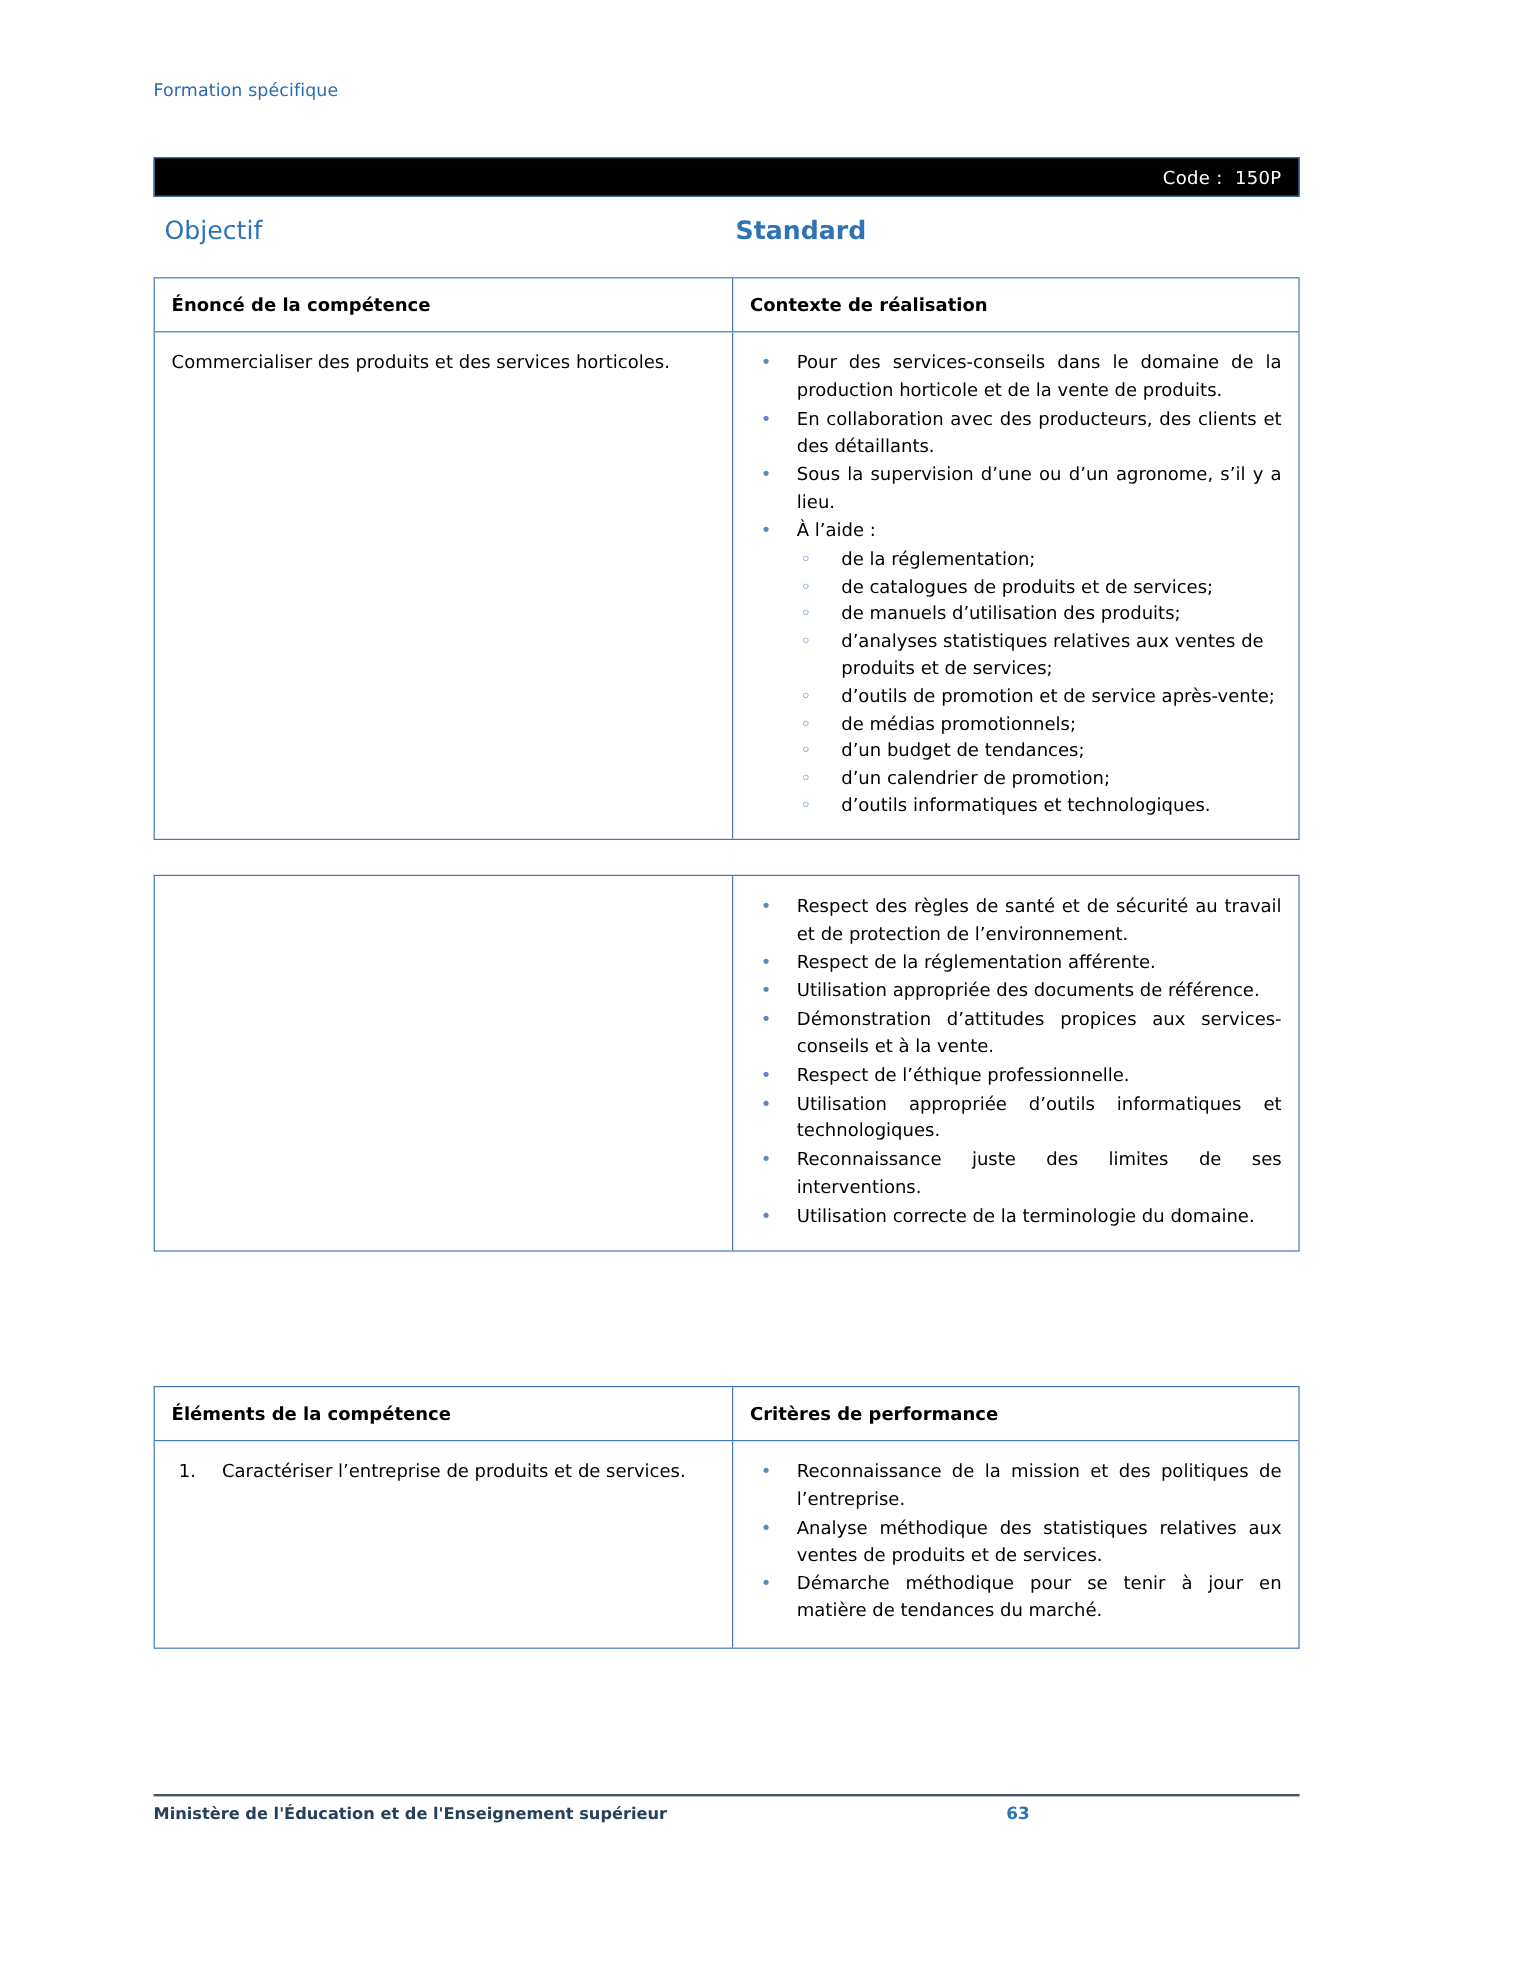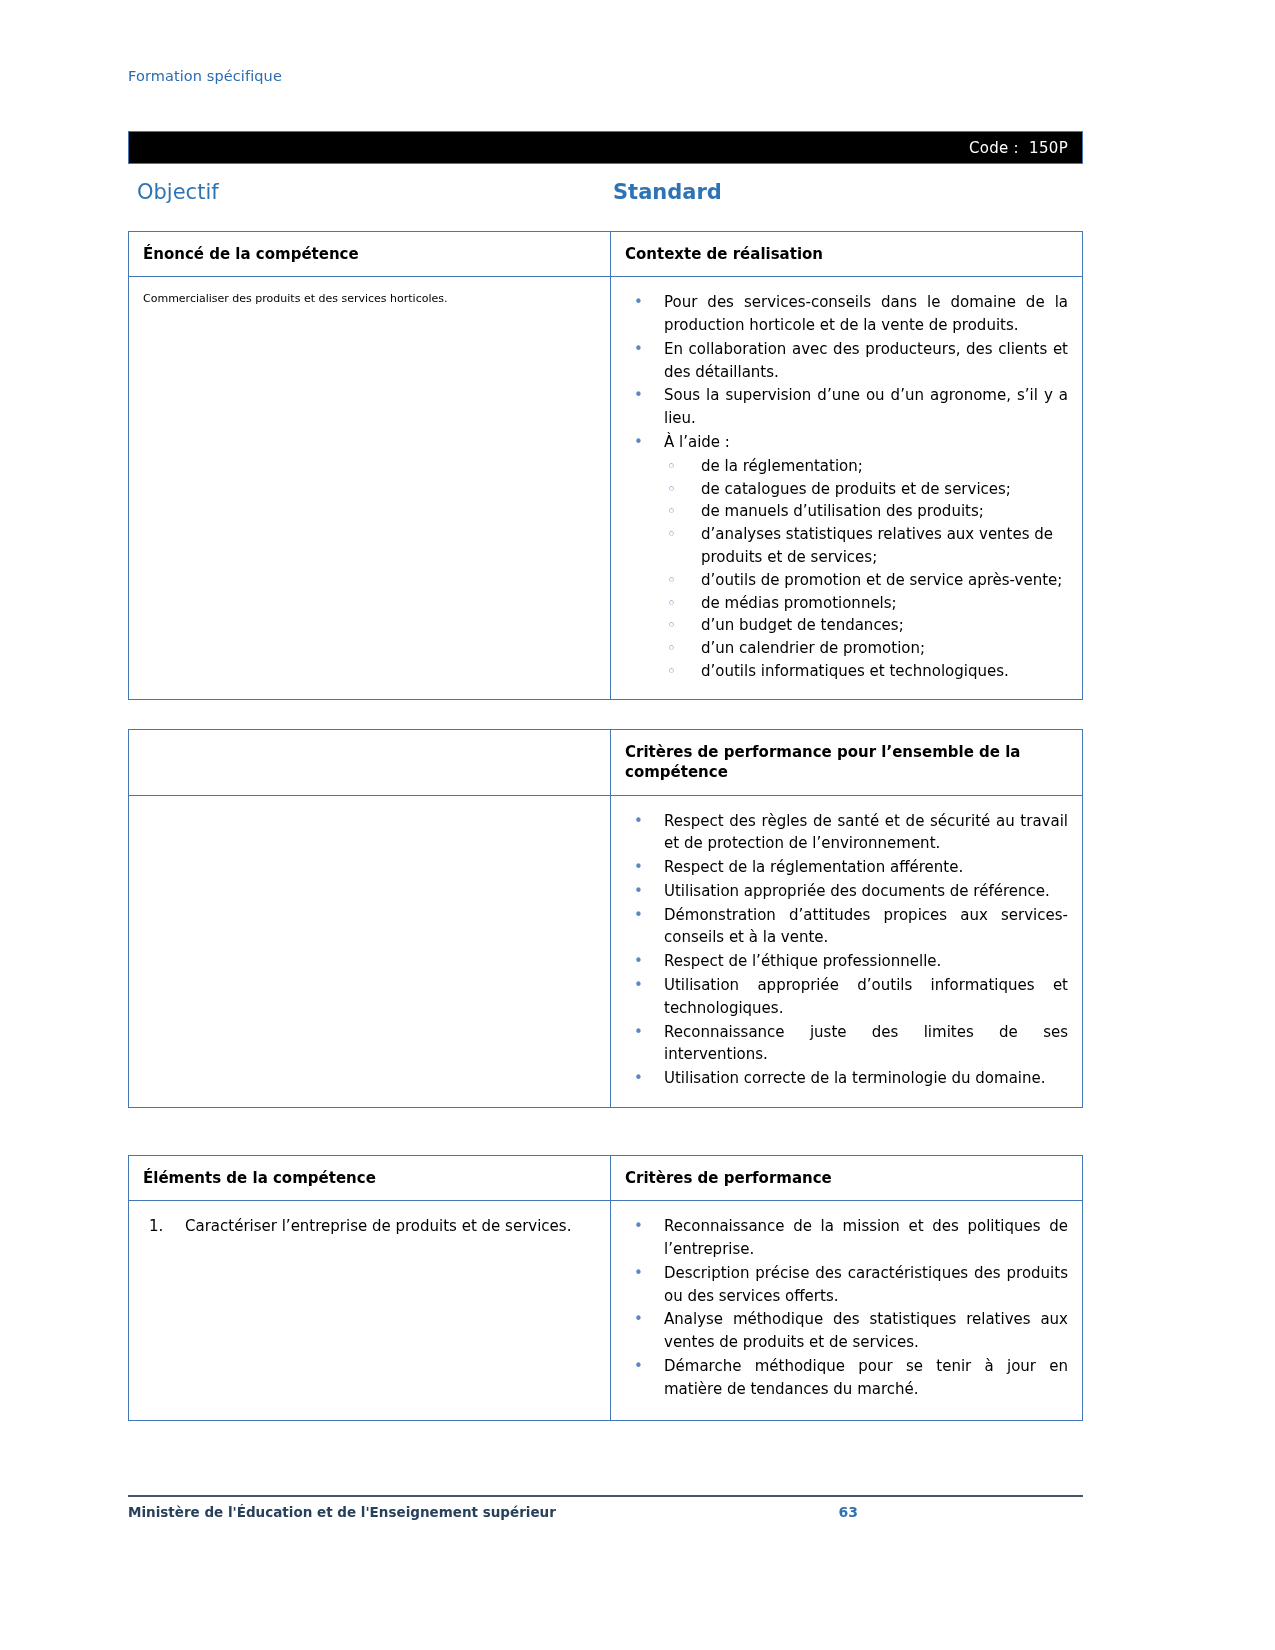--- a/index.html
+++ b/index.html
@@ -98,21 +98,21 @@
     box-sizing: border-box;
     padding: 12px 14px 12px 14px;
   }
   .hdr-text {
     font-size: 15px;
     font-weight: bold;
     color: #000;
     line-height: 1.35;
   }
   .body-text {
-    font-size: 11px;
+    font-size: 15px;
     line-height: 1.5;
     color: #000;
   }
   ul.bullets {
     list-style: none;
     margin: 0;
     padding: 0;
   }
   ul.bullets > li {
     position: relative;
@@ -241,28 +241,20 @@
           <li>de médias promotionnels;</li>
           <li>d’un budget de tendances;</li>
           <li>d’un calendrier de promotion;</li>
           <li>d’outils informatiques et technologiques.</li>
         </ul>
       </div>
     </div>
   </div>
 
   <div class="tbl" style="top:729px;">
-    <div class="row head">
-      <div class="cell-left" style="min-height:44px;">
-        <div class="hdr-text"></div>
-      </div>
-      <div class="cell-right">
-        <div class="hdr-text">Critères de performance pour l’ensemble de la compétence</div>
-      </div>
-    </div>
     <div class="row">
       <div class="spacer-cell"></div>
       <div class="cell-right" style="padding-top:14px; padding-bottom:16px;">
         <ul class="bullets">
           <li>Respect des règles de santé et de sécurité au travail et de protection de l’environnement.</li>
           <li>Respect de la réglementation afférente.</li>
           <li>Utilisation appropriée des documents de référence.</li>
           <li>Démonstration d’attitudes propices aux services-conseils et à la vente.</li>
           <li>Respect de l’éthique professionnelle.</li>
           <li>Utilisation appropriée d’outils informatiques et technologiques.</li>
@@ -285,21 +277,20 @@
     <div class="row">
       <div class="cell-left" style="padding-top:14px; padding-bottom:18px;">
         <div class="numbered">
           <span class="num">1.</span>
           <span>Caractériser l’entreprise de produits et de services.</span>
         </div>
       </div>
       <div class="cell-right" style="padding-top:14px; padding-bottom:18px;">
         <ul class="bullets">
           <li>Reconnaissance de la mission et des politiques de l’entreprise.</li>
-          <li>Description précise des caractéristiques des produits ou des services offerts.</li>
           <li>Analyse méthodique des statistiques relatives aux ventes de produits et de services.</li>
           <li>Démarche méthodique pour se tenir à jour en matière de tendances du marché.</li>
         </ul>
       </div>
     </div>
   </div>
 
   <div class="footer-rule"></div>
   <div class="footer-text">Ministère de l'Éducation et de l'Enseignement supérieur</div>
   <div class="footer-page">63</div>

